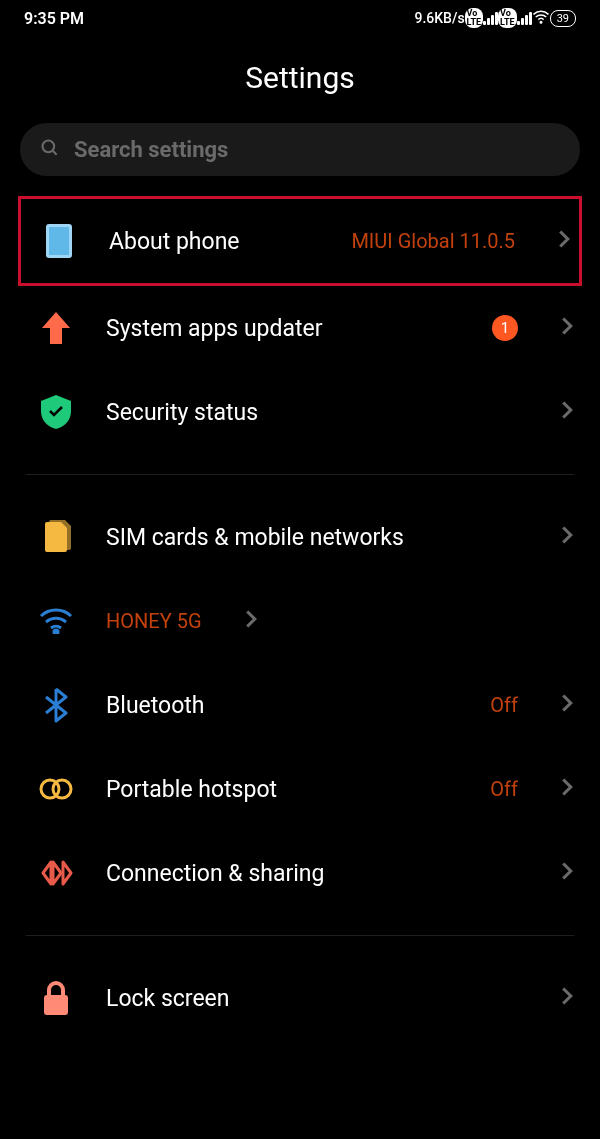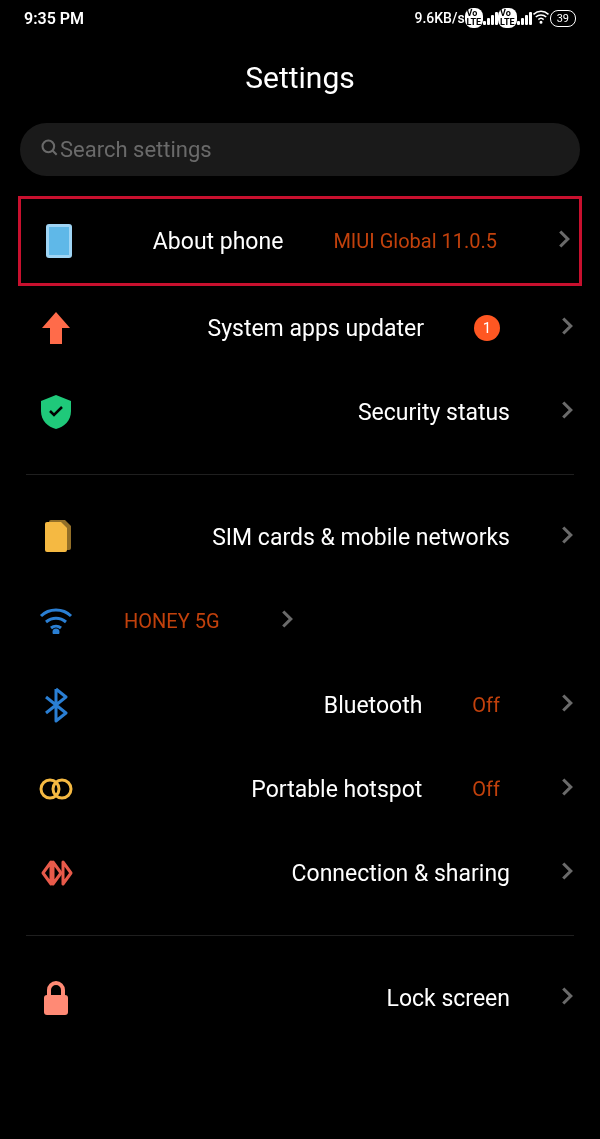--- a/index.html
+++ b/index.html
@@ -70,32 +70,33 @@
       font-weight: 400;
       padding: 24px 0 28px;
     }
     .search-bar {
       margin: 0 20px 20px;
       background: #1a1a1a;
       border-radius: 30px;
       padding: 14px 20px;
       display: flex;
       align-items: flex-end;
+      gap: 14px;
+      font-weight: bold;
     }
     .search-bar svg { width: 20px; height: 20px; }
     .search-placeholder {
       color: #6a6a6a;
       font-size: 22px;
     }
     .list-item {
       display: flex;
       align-items: center;
       padding: 24px 26px 24px 38px;
-      gap: 50px;
-      text-align: right;
+      gap: 32px;
     }
     .highlighted {
       border: 3px solid #c8102e;
       margin: 0 18px;
       padding: 24px 8px 24px 20px;
     }
     .icon-slot {
       width: 36px;
       height: 36px;
       display: flex;

